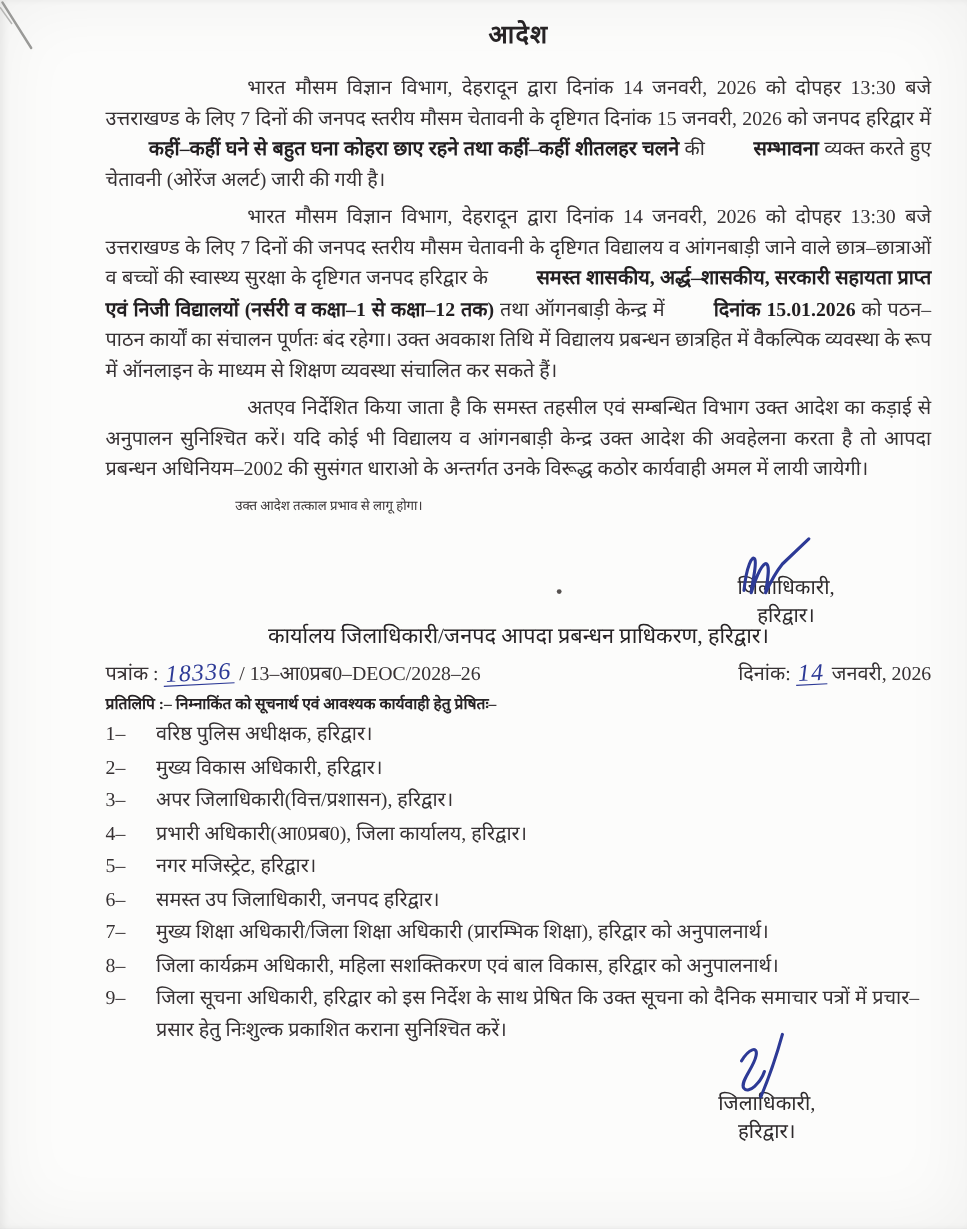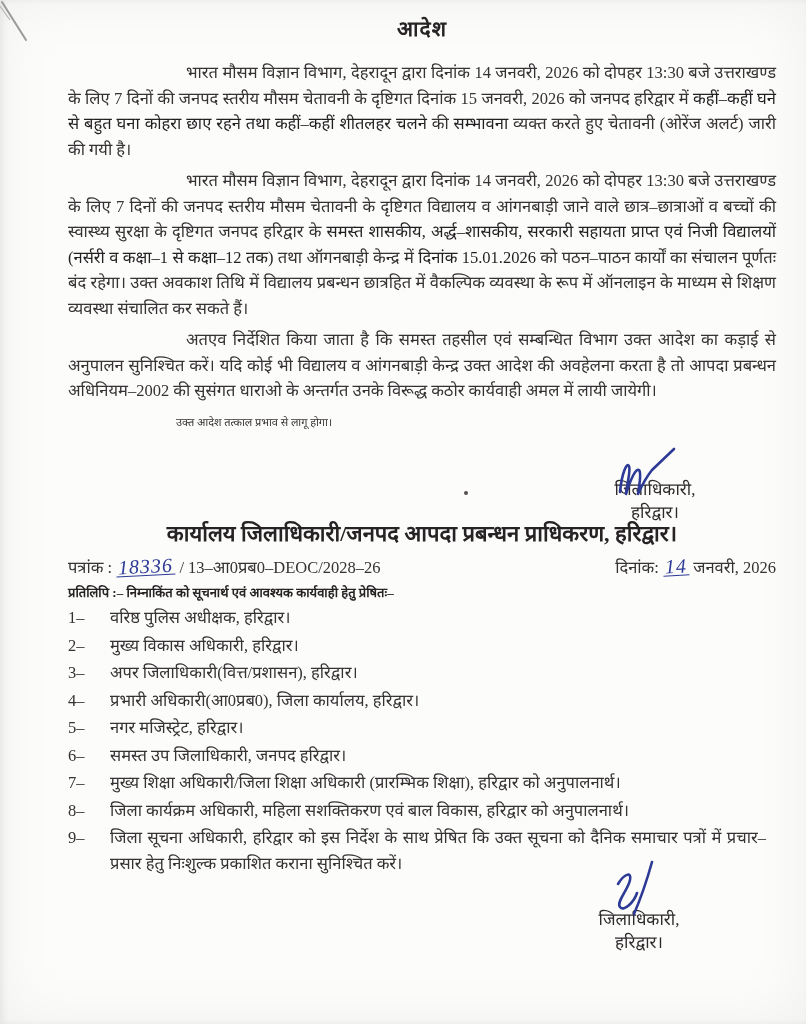--- a/index.html
+++ b/index.html
@@ -8,40 +8,40 @@
     background:#e9e9e9;
     font-family:"Liberation Serif","DejaVu Serif",serif;
   }
   .page{
     position:relative;width:806px;height:1024px;
     background:#fcfcfb;
     box-shadow:inset 0 0 60px rgba(0,0,0,0.05), inset 3px 0 6px rgba(0,0,0,0.06);
     color:#332e30;
   }
   .content{
-    position:absolute;left:68px;right:30px;top:14px;
+    position:absolute;left:88px;right:30px;top:14px;
   }
   .doc-title{
     text-align:center;
     font-weight:bold;
     font-size:21px;
     line-height:30px;
     color:#272325;
     margin-bottom:16px;
     letter-spacing:1px;
   }
   p.para{
     margin:0 0 6px 0;
     font-size:16.5px;
     line-height:25.5px;
     text-align:justify;
     text-indent:118px;
     color:#363133;
   }
-  p.para .b{font-weight:normal;color:#221f21;}
+  p.para .b{font-weight:bold;color:#221f21;margin-left:36px;}
   p.order-effect{
     margin:2px 0 0 108px;
     font-size:11px;
     line-height:25.5px;
     text-indent:0;
     text-align:left;
   }
   .sig-block{
     position:absolute;
     text-align:center;
@@ -49,22 +49,22 @@
     line-height:23px;
     color:#2e2a2c;
   }
   .sig-top{top:478px;right:56px;width:190px;}
   .sig-bottom{top:908px;right:92px;width:150px;}
   .sig-mark{position:absolute;}
   .sig-mark-top{top:-32px;left:52px;}
   .sig-mark-bottom{top:-50px;left:38px;}
   .office-line{
     text-align:center;
-    font-weight:bold;
-    font-size:22px;
+    font-weight:normal;
+    font-size:18px;
     color:#272325;
     margin-top:82px;
     margin-bottom:8px;
   }
   .ref-row{
     display:flex;
     justify-content:space-between;
     align-items:baseline;
     font-size:16.5px;
     margin-bottom:5px;

